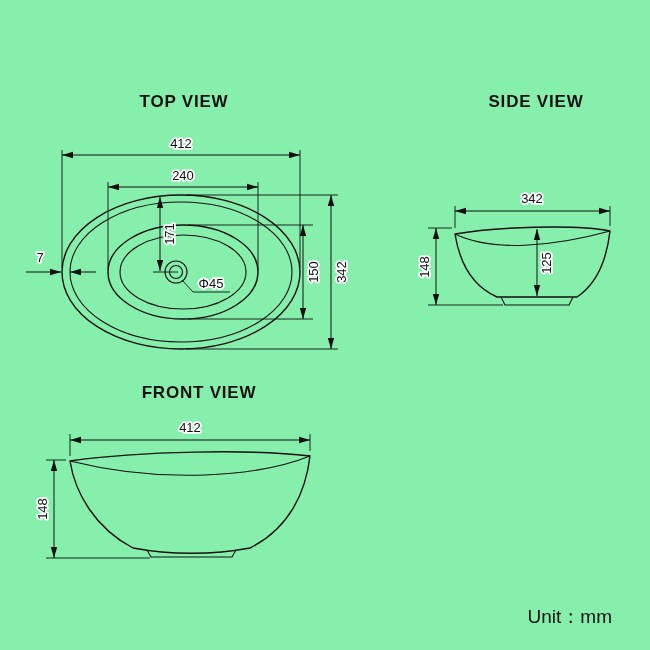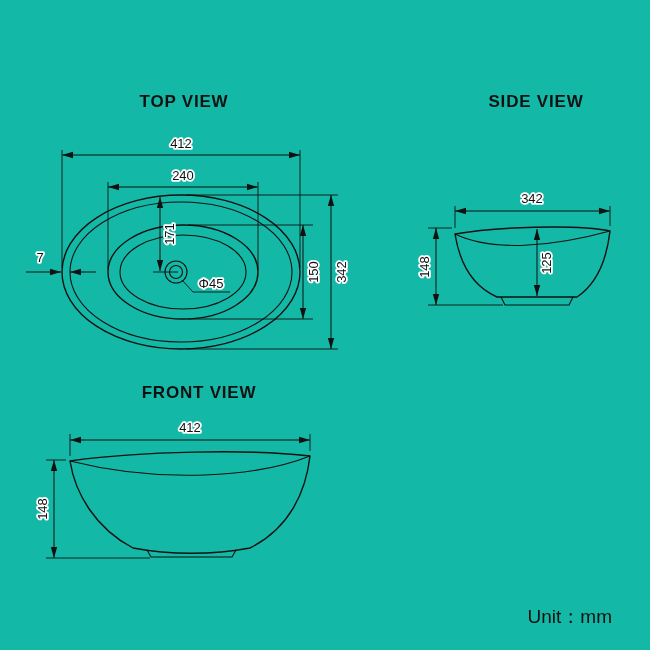--- a/index.html
+++ b/index.html
@@ -1,17 +1,17 @@
 <!DOCTYPE html>
 <html><head>
 <meta charset="utf-8">
 <style>
   html,body{margin:0;padding:0;background:#ffffff;}
   .canvas{
-    position:relative;width:650px;height:650px;background:#14b8a6;
+    position:relative;width:650px;height:650px;background:#86efac;
     font-family:"Liberation Sans","DejaVu Sans",sans-serif;overflow:hidden;
   }
   svg{display:block;}
   .outline{fill:none;stroke:#111111;stroke-width:1.4;stroke-linejoin:round;}
   .outline-thin{fill:none;stroke:#111111;stroke-width:1.1;stroke-linejoin:round;}
   .dim{stroke:#111111;stroke-width:1;fill:none;}
   .ext{stroke:#111111;stroke-width:0.9;fill:none;}
   .dim-text{
     font-size:13px;fill:#111111;
     paint-order:stroke;stroke:#ffffff;stroke-width:3.5px;stroke-linejoin:round;

